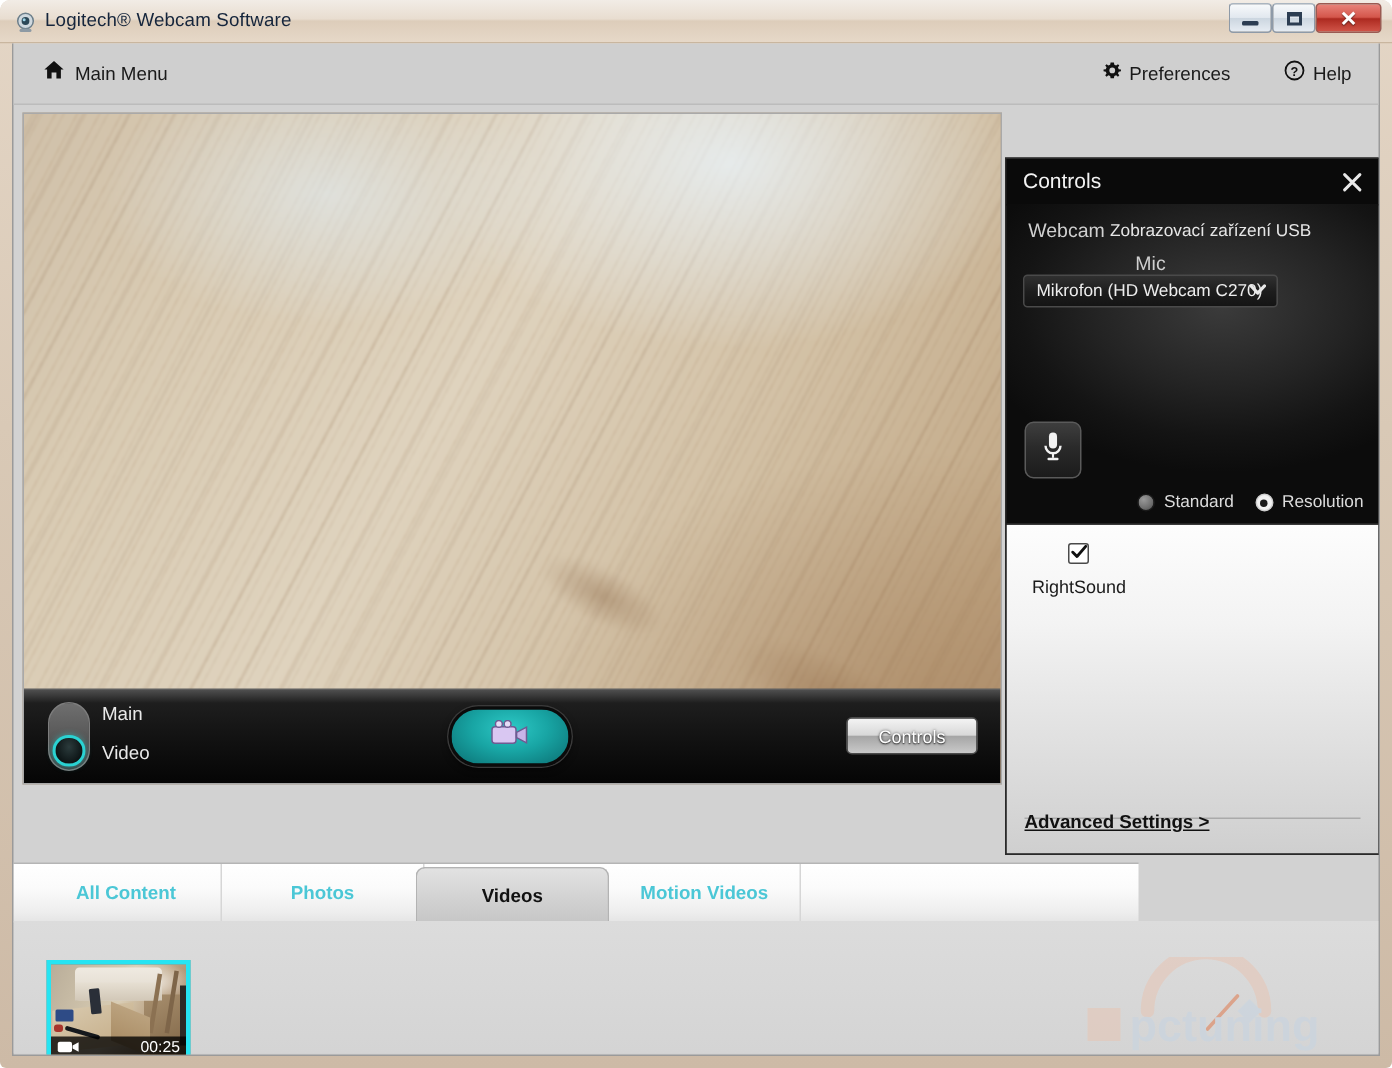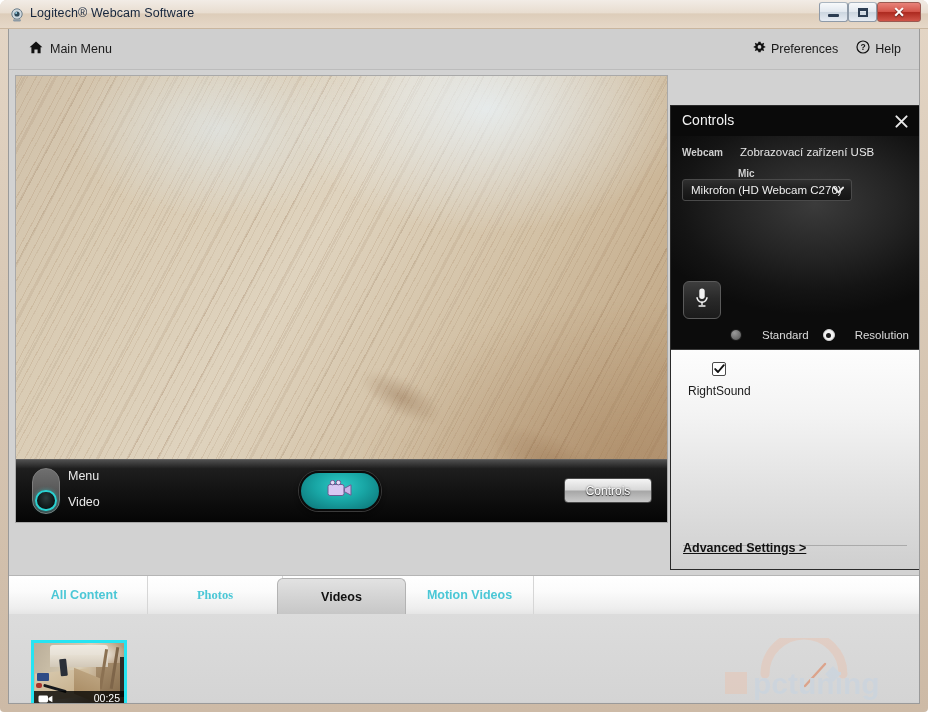--- a/index.html
+++ b/index.html
@@ -70,38 +70,39 @@
   
   #client {
     position: absolute;
     left: 8px; top: 29px;
     width: 912px; height: 675px;
     box-sizing: border-box;
     background: #d2d2d2;
     border: 1px solid #9a9a9a;
     border-top: none;
     overflow: hidden;
+    text-align: center;
   }
 
   
   #appbar {
     position: absolute; left: 0; top: 0;
     width: 910px; height: 40px;
     background: #cfcfcf;
     border-bottom: 1px solid #bcbcbc;
   }
   #mainmenu {
     position: absolute; left: 20px; top: 11px;
     display: flex; align-items: center; gap: 7px;
     cursor: pointer;
   }
   #mainmenu-label { font-size: 12.5px; color: #1a1a1a; }
   #topright {
     position: absolute; right: 18px; top: 11px;
-    display: flex; align-items: center; gap: 18px;
+    display: flex; align-items: center; gap: 36px;
   }
   .toplink {
     display: flex; align-items: center; gap: 5px;
     font-size: 12.5px; color: #1a1a1a; cursor: pointer;
   }
 
   
   #preview {
     position: absolute;
     left: 6px; top: 46px;
@@ -231,21 +232,21 @@
     color: #e2e2e2; font-size: 16px; line-height: 1;
     cursor: pointer;
   }
   #panel-dark {
     position: absolute; left: 0; top: 30px; right: 0;
     height: 213px;
     background:
       radial-gradient(ellipse 70% 52% at 58% 32%, #3b3b3b 0%, #242424 48%, #141414 78%, #0c0c0c 100%);
   }
   .prow { position: absolute; display: flex; align-items: center; }
-  .plabel { font-size: 10px; color: #cfcfcf; font-weight: bold; }
+  .plabel { font-size: 13px; color: #cfcfcf; }
   #row-webcam { left: 11px; top: 10px; }
   #webcam-lab { width: 58px; }
   #webcam-val { font-size: 11.5px; color: #e6e6e6; }
   #row-mic { left: 11px; top: 32px; flex-direction: column; }
   #mic-lab { width: 58px; }
 
   .ddown {
     position: relative;
     box-sizing: border-box;
     height: 22px;
@@ -272,21 +273,21 @@
     border: 1px solid #5a5a5a;
     box-sizing: border-box;
     display: flex; align-items: center; justify-content: center;
     cursor: pointer;
   }
 
   #radios {
     position: absolute; right: 10px; top: 193px;
     display: flex; align-items: center; gap: 14px;
   }
-  .radio-opt { display: flex; align-items: center; gap: 20px; cursor: pointer; }
+  .radio-opt { display: flex; align-items: center; gap: 6px; cursor: pointer; }
   .radio-dot {
     width: 12px; height: 12px; border-radius: 50%;
     box-sizing: border-box;
     background: radial-gradient(circle at 35% 30%, #9a9a9a 0%, #6f6f6f 60%, #4a4a4a 100%);
     border: 1px solid #1a1a1a;
     display: flex; align-items: center; justify-content: center;
   }
   .radio-dot.sel {
     background: #f2f2f2;
     border: 1px solid #cfcfcf;
@@ -325,21 +326,21 @@
   }
   #advanced {
     position: absolute; left: 12px; bottom: 14px;
     font-size: 12.5px; font-weight: bold; color: #111;
     text-decoration: underline; cursor: pointer;
   }
 
   
   #tabbar {
     position: absolute; left: 0; top: 546px;
-    width: 910px; height: 39px;
+    width: 750px; height: 39px;
     background: linear-gradient(180deg,#ffffff 0%, #fbfbfb 40%, #eeeeee 82%, #e4e4e4 100%);
     border-top: 1px solid #b5b5b5;
     border-bottom: 1px solid #b0b0b0;
   }
   .tab {
     position: absolute; top: 0;
     height: 38px;
     display: flex; align-items: center; justify-content: center;
     font-size: 12.5px; font-weight: bold;
     color: #4bc7d6;
@@ -519,21 +520,21 @@
       <div id="wood">
         <div id="wood-knot"></div>
         <div id="wood-knot2"></div>
       </div>
 
       <div id="strip">
 
         <div id="toggle">
           <div id="toggle-knob"></div>
         </div>
-        <div class="toggle-lab" id="lab-photo">Menu</div>
+        <div class="toggle-lab" id="lab-photo">Main</div>
         <div class="toggle-lab" id="lab-video">Video</div>
 
         <div id="record">
           <span>
             <svg width="26" height="18" viewBox="0 0 26 18">
               <rect x="1" y="4.5" width="16" height="11" rx="2" fill="#d9c7f2" stroke="#6e5b92" stroke-width="1"></rect>
               <path d="M17.4 8.3 L24 4.8 L24 15.2 L17.4 11.7 Z" fill="#c8b4e8" stroke="#6e5b92" stroke-width="1"></path>
               <circle cx="5.6" cy="2.6" r="2.3" fill="#e6dcf7" stroke="#6e5b92" stroke-width="1"></circle>
               <circle cx="11.4" cy="2.6" r="2.3" fill="#e6dcf7" stroke="#6e5b92" stroke-width="1"></circle>
             </svg>
@@ -620,21 +621,21 @@
           </span>
           <span id="rightsound-lab">RightSound</span>
         </div>
         <div id="panel-divider"></div>
         <div id="advanced">Advanced Settings &gt;</div>
       </div>
     </div>
 
     <div id="tabbar">
       <div class="tab" style="left:12px;  width:127px;">All Content</div>
-      <div class="tab" style="left:139px; width:135px;font-family:Liberation Serif, serif;">Photos</div>
+      <div class="tab" style="left:139px; width:135px;">Photos</div>
       <div class="tab active" style="left:268px; width:129px;">Videos</div>
       <div class="tab" style="left:397px; width:128px;">Motion Videos</div>
     </div>
 
     <div id="content">
 
       <div id="thumb">
         <div id="thumb-img">
           <span class="t-shape" id="t-floor"></span>
           <span class="t-shape" id="t-sofa"></span>

